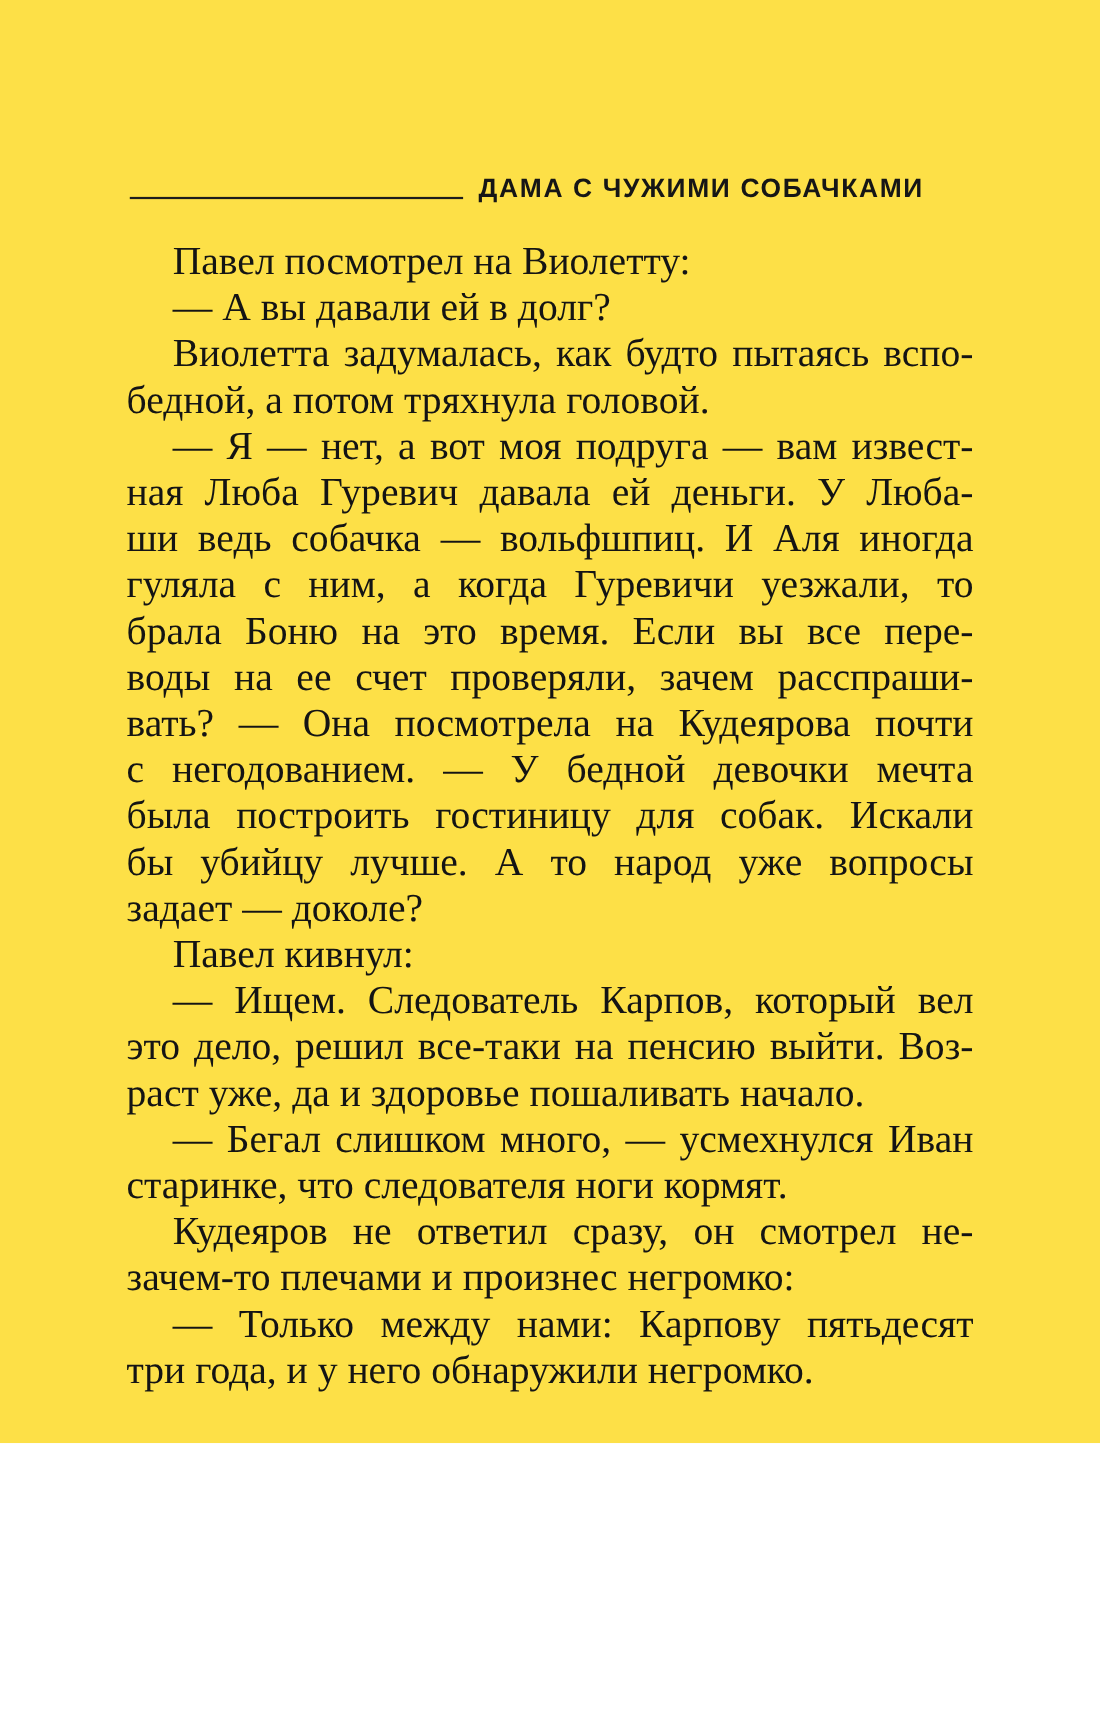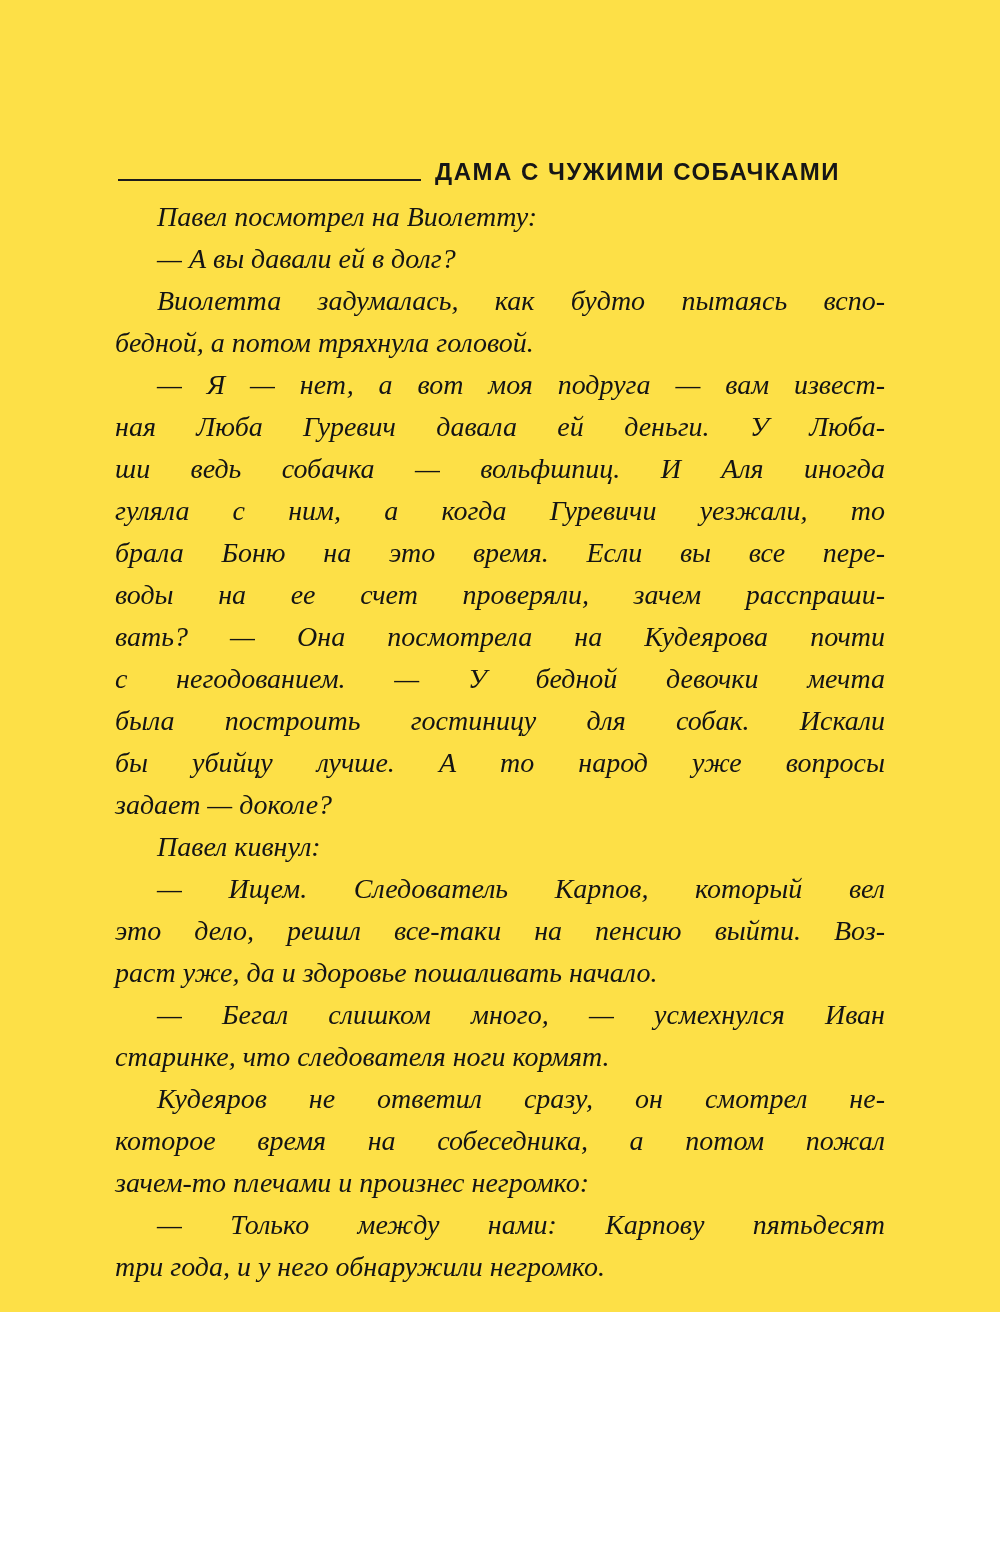--- a/index.html
+++ b/index.html
@@ -39,28 +39,27 @@
     font-size: 24px;
     line-height: 28px;
     letter-spacing: 1.5px;
     color: #161616;
     white-space: nowrap;
   }
 
   
   .body-text {
     position: absolute;
-    top: 196px;
+    top: 216px;
     left: 115px;
     width: 770px;
     font-family: "Liberation Serif", "DejaVu Serif", serif;
-    font-size: 28px;
+    font-size: 36px;
     line-height: 42px;
     color: #141414;
-    font-style: italic;
   }
   .para { margin: 0; }
   .line {
     text-align: justify;
     text-align-last: justify;
     white-space: normal;
   }
   .line.end {
     text-align-last: left;
   }
@@ -120,21 +119,20 @@
         <div class="line first">— Ищем. Следователь Карпов, который вел</div>
         <div class="line">это дело, решил все-таки на пенсию выйти. Воз-</div>
         <div class="line end">раст уже, да и здоровье пошаливать начало.</div>
       </div>
       <div class="para">
         <div class="line first">— Бегал слишком много, — усмехнулся Иван</div>
         <div class="line end">старинке, что следователя ноги кормят.</div>
       </div>
       <div class="para">
         <div class="line first">Кудеяров не ответил сразу, он смотрел не-</div>
-        <div class="line">которое время на собеседника, а потом пожал</div>
         <div class="line end">зачем-то плечами и произнес негромко:</div>
       </div>
       <div class="para">
         <div class="line first">— Только между нами: Карпову пятьдесят</div>
         <div class="line end">три года, и у него обнаружили негромко.</div>
       </div>
     </main>
 
   <span class="page-number">47</span>
 

